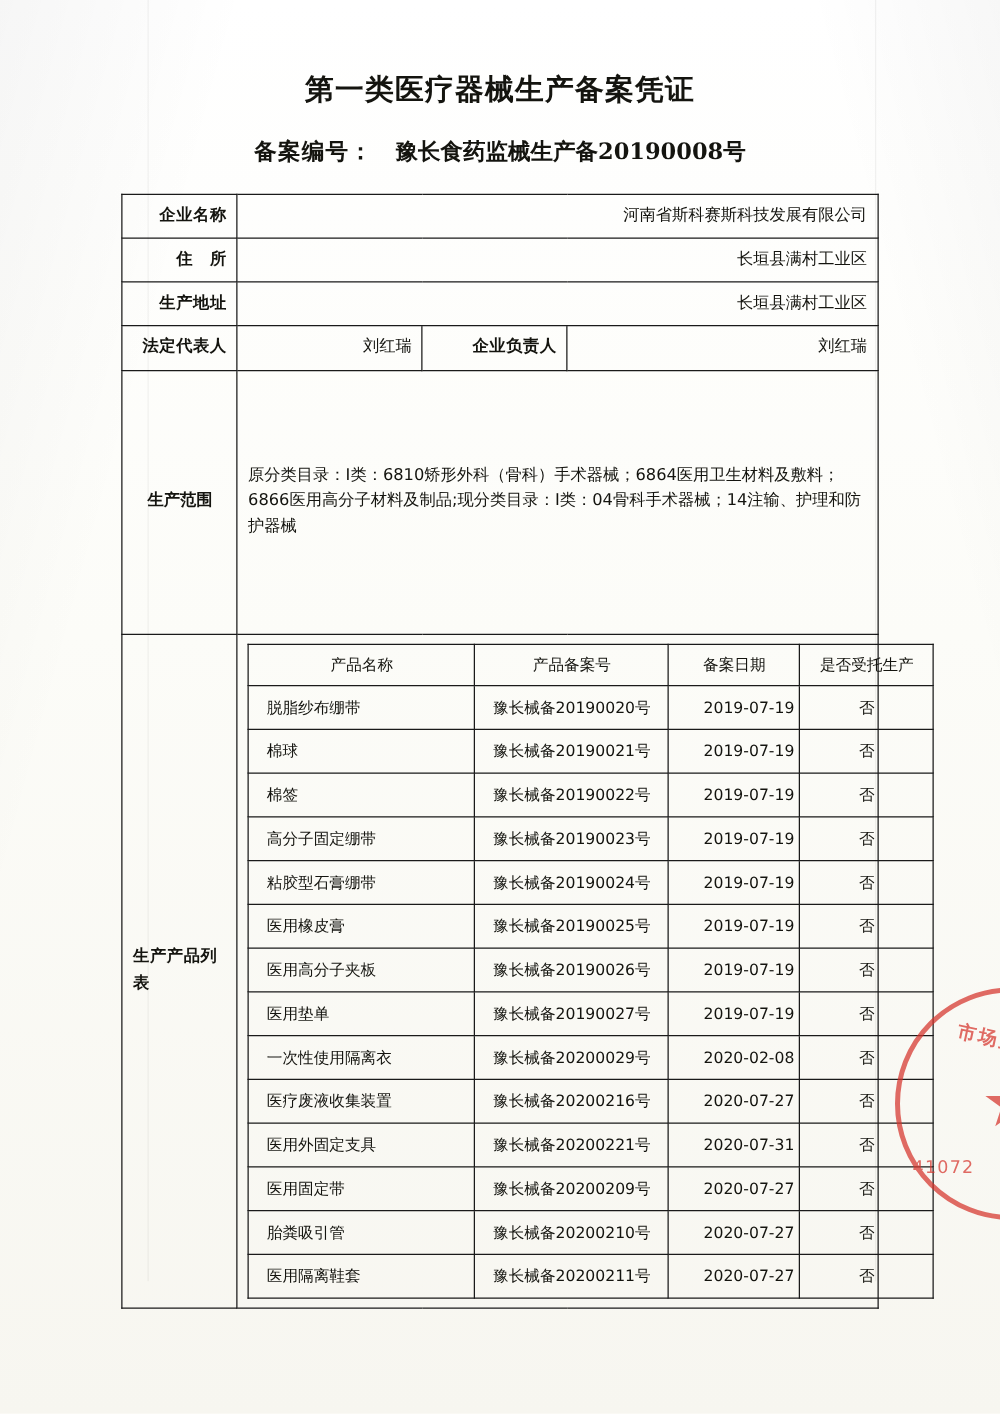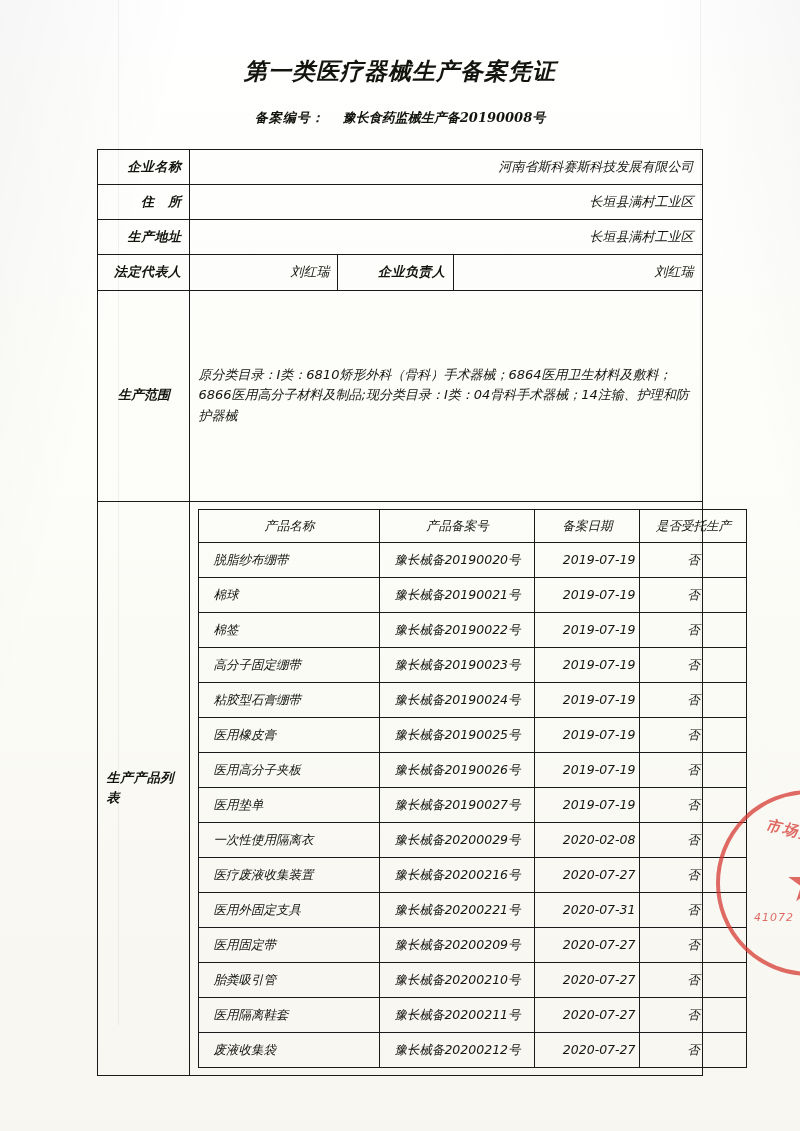--- a/index.html
+++ b/index.html
@@ -22,33 +22,32 @@
     background:
       linear-gradient(105deg, rgba(0,0,0,0.035) 0%, rgba(0,0,0,0) 18%),
       linear-gradient(255deg, rgba(0,0,0,0.03) 0%, rgba(0,0,0,0) 14%),
       linear-gradient(180deg, #ffffff 0%, #fcfcf8 45%, #f7f6f0 100%);
     pointer-events: none;
   }
   .doc {
     position: relative;
     width: 800px;
     height: 1025px;
-    font-style: italic;
   }
   .title {
     text-align: center;
     font-size: 23px;
     font-weight: bold;
     letter-spacing: 1px;
     padding-top: 56px;
     font-family: "DejaVu Serif", "Liberation Serif", serif;
   }
   .recordno {
     text-align: center;
-    font-size: 13px;
+    font-size: 18px;
     font-weight: bold;
     padding-top: 22px;
     font-family: "DejaVu Serif", "Liberation Serif", serif;
   }
   .recordno .label { letter-spacing: 1px; }
   .recordno .value { margin-left: 18px; }
 
   table.main {
     border-collapse: collapse;
     margin: 22px auto 0 auto;
@@ -145,25 +144,24 @@
     font-size: 15px;
     font-weight: bold;
     letter-spacing: 2px;
     transform: rotate(12deg);
     text-align: center;
     line-height: 1.4;
   }
   .seal .sealnum {
     position: absolute;
     left: 10px;
-    bottom: 48px;
+    bottom: 30px;
     color: #d6342c;
-    font-size: 11px;
+    font-size: 14px;
     letter-spacing: 1px;
-    margin-left: 24px;
   }
   .fold {
     position: absolute;
     top: 0;
     bottom: 0;
     width: 1px;
     background: rgba(0,0,0,0.05);
     pointer-events: none;
   }
 </style>
@@ -301,26 +299,20 @@
                 <td class="c2">豫长械备20200210号</td>
                 <td class="c3">2020-07-27</td>
                 <td class="c4">否</td>
               </tr>
               <tr>
                 <td class="c1">医用隔离鞋套</td>
                 <td class="c2">豫长械备20200211号</td>
                 <td class="c3">2020-07-27</td>
                 <td class="c4">否</td>
               </tr>
-              <tr>
-                <td class="c1">废液收集袋</td>
-                <td class="c2">豫长械备20200212号</td>
-                <td class="c3">2020-07-27</td>
-                <td class="c4">否</td>
-              </tr>
             </tbody>
           </table>
         </td>
       </tr>
     </tbody>
   </table>
 
   <div class="seal">
     <div class="star">★</div>
     <div class="sealtext">市场监</div>

